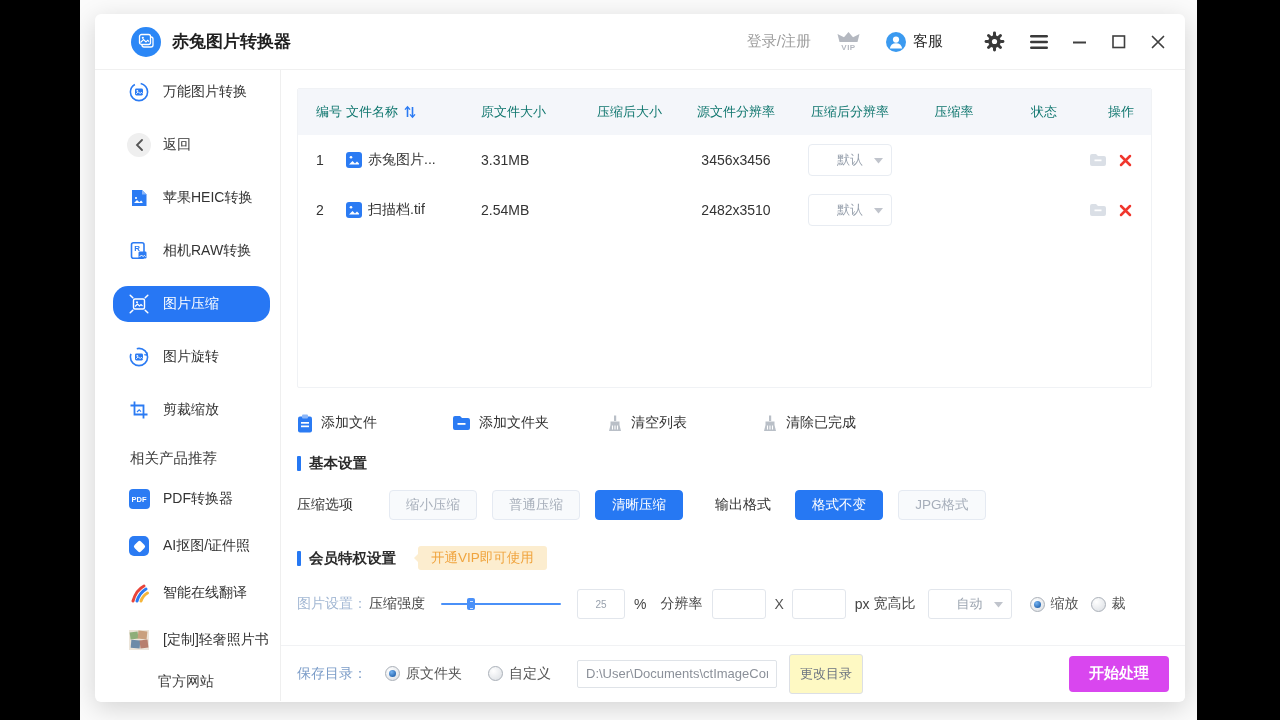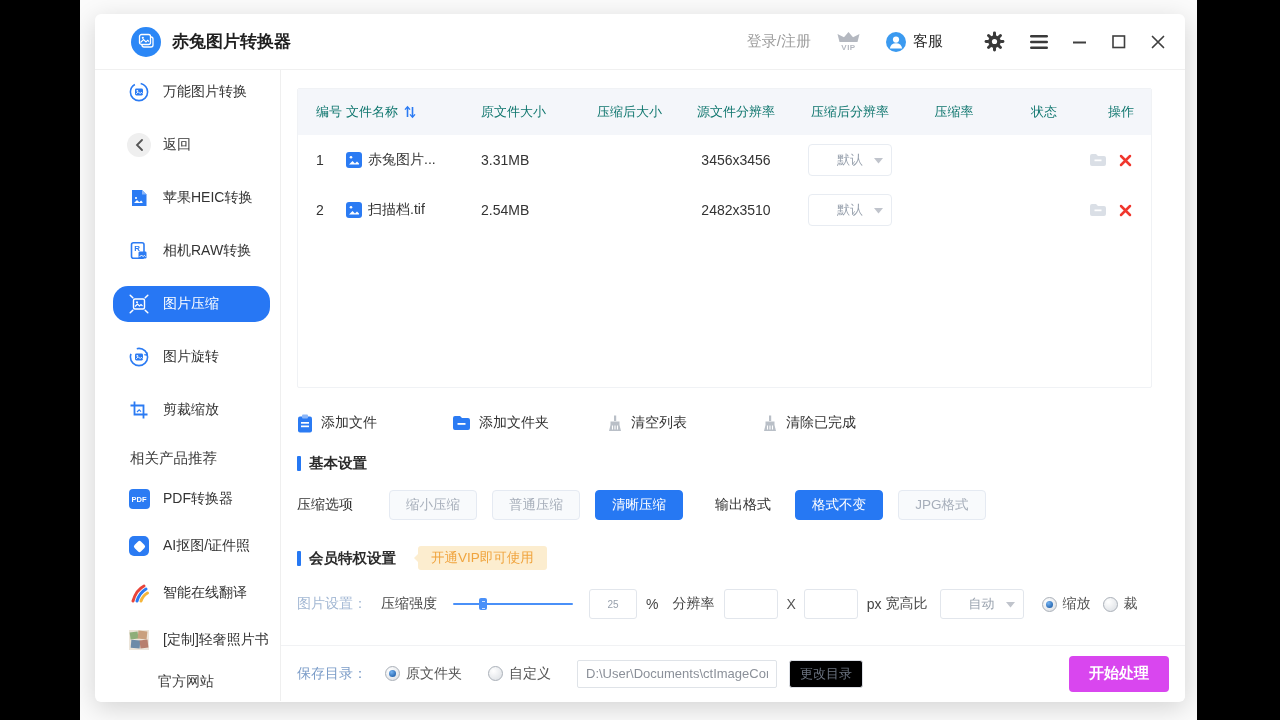--- a/index.html
+++ b/index.html
@@ -83,21 +83,21 @@
   .fmt-label { margin:0 24px 0 17px; }
 
   .vip-title-row { margin-top:26px; display:flex; align-items:center; height:24px; }
   .vip-badge { margin-left:22px; position:relative; background:#fcedcf; color:#f0a43e;
     font-size:13.5px; height:24px; line-height:24px; padding:0 13px; border-radius:3px; }
   .vip-badge::before { content:""; position:absolute; left:-9px; top:7px;
     border:5px solid transparent; border-right-color:#fcedcf; }
 
   .img-row { margin-top:19px; display:flex; align-items:center; font-size:14px; color:#444;
     white-space:nowrap; }
-  .muted-label { color:#a3b8d4; margin-right:14px; }
+  .muted-label { color:#a3b8d4; margin-right:2px; }
   .slider { width:120px; height:2px; background:#4a90f8; border-radius:1px; position:relative;
     margin:0 16px 0 16px; cursor:pointer; }
   .slider-handle { position:absolute; left:26px; top:-5px; width:8px; height:12px; background:#4a90f8;
     border-radius:2px; }
   .slider-handle::after { content:""; position:absolute; left:2.5px; top:3px; width:3px; height:6px;
     border-top:1.5px solid #cfe2fd; border-bottom:1.5px solid #cfe2fd; }
   .num-input { width:48px; height:30px; border:1px solid #e2e6ec; border-radius:3px; font-size:10px;
     color:#98a1ad; text-align:center; outline:none; background:#fff;
     font-family:"Liberation Sans","DejaVu Sans",sans-serif; }
   .res-input { width:54px; }
@@ -114,21 +114,21 @@
     border-radius:50%; background:radial-gradient(circle at 35% 30%, #74b3f2, #10509c); }
 
   
   .save-row { position:absolute; left:0; right:0; bottom:0; height:56px; border-top:1px solid #f1f2f4;
     display:flex; align-items:center; padding:0 16px; font-size:14px; color:#555; background:#fff; }
   .save-label { color:#7b9cc8; margin-right:18px; }
   .save-row .radio-wrap { margin-right:26px; }
   .path-input { width:200px; height:28px; border:1px solid #dfe3e8; border-radius:2px; padding:0 8px;
     font-size:13px; color:#8b9099; outline:none; white-space:nowrap; overflow:hidden; background:#fff;
     font-family:"Liberation Sans","DejaVu Sans",sans-serif; }
-  .change-btn { height:28px; padding:0 10px; border:1px solid #dcdfe5; background:#000000; color:#6b7380;
+  .change-btn { height:40px; padding:0 10px; border:1px solid #dcdfe5; background:#fef9c3; color:#6b7380;
     font-size:13px; border-radius:3px; margin-left:12px; display:flex; align-items:center; cursor:pointer; }
   .start-btn { margin-left:auto; width:100px; height:36px; background:#d946ef; color:#fff;
     font-size:15px; border-radius:4px; display:flex; align-items:center; justify-content:center;
     cursor:pointer;font-weight:bold; }
 </style>
 </head>
 <body>
 
 <div class="stage">
   <div class="window">

